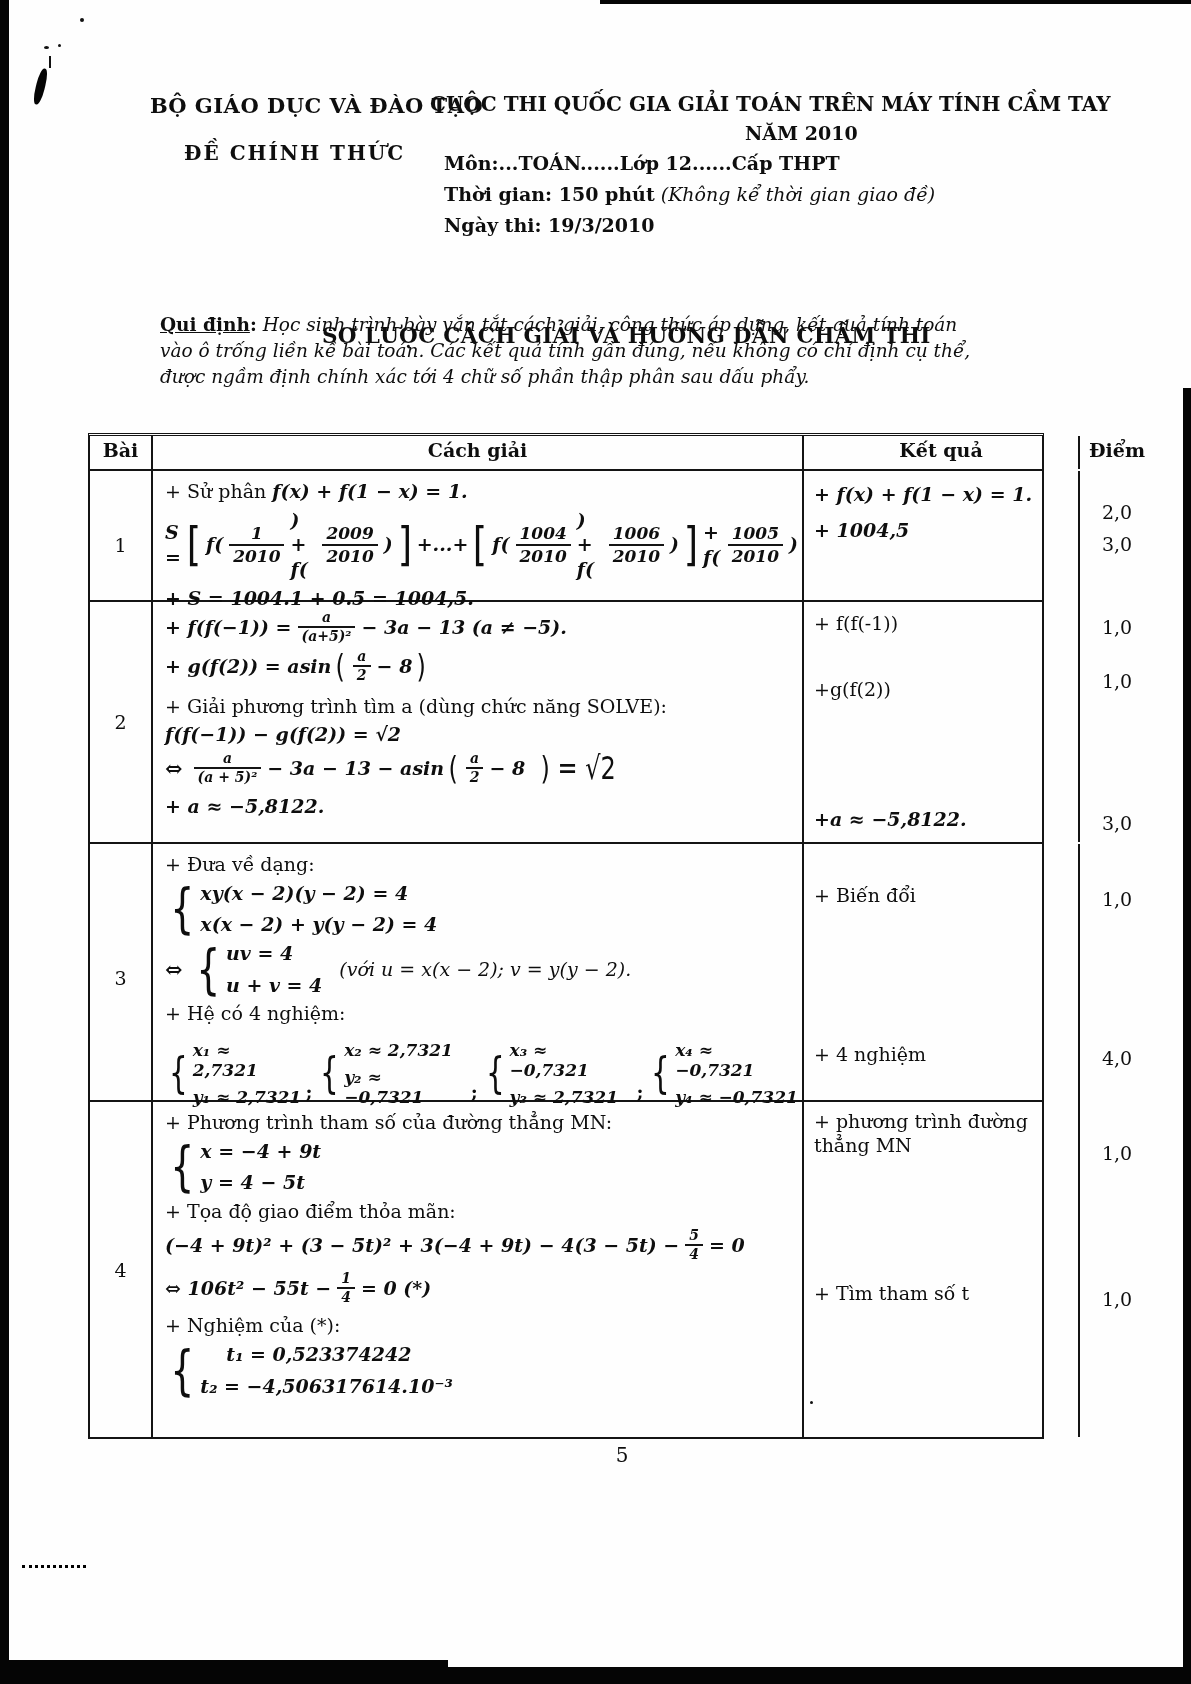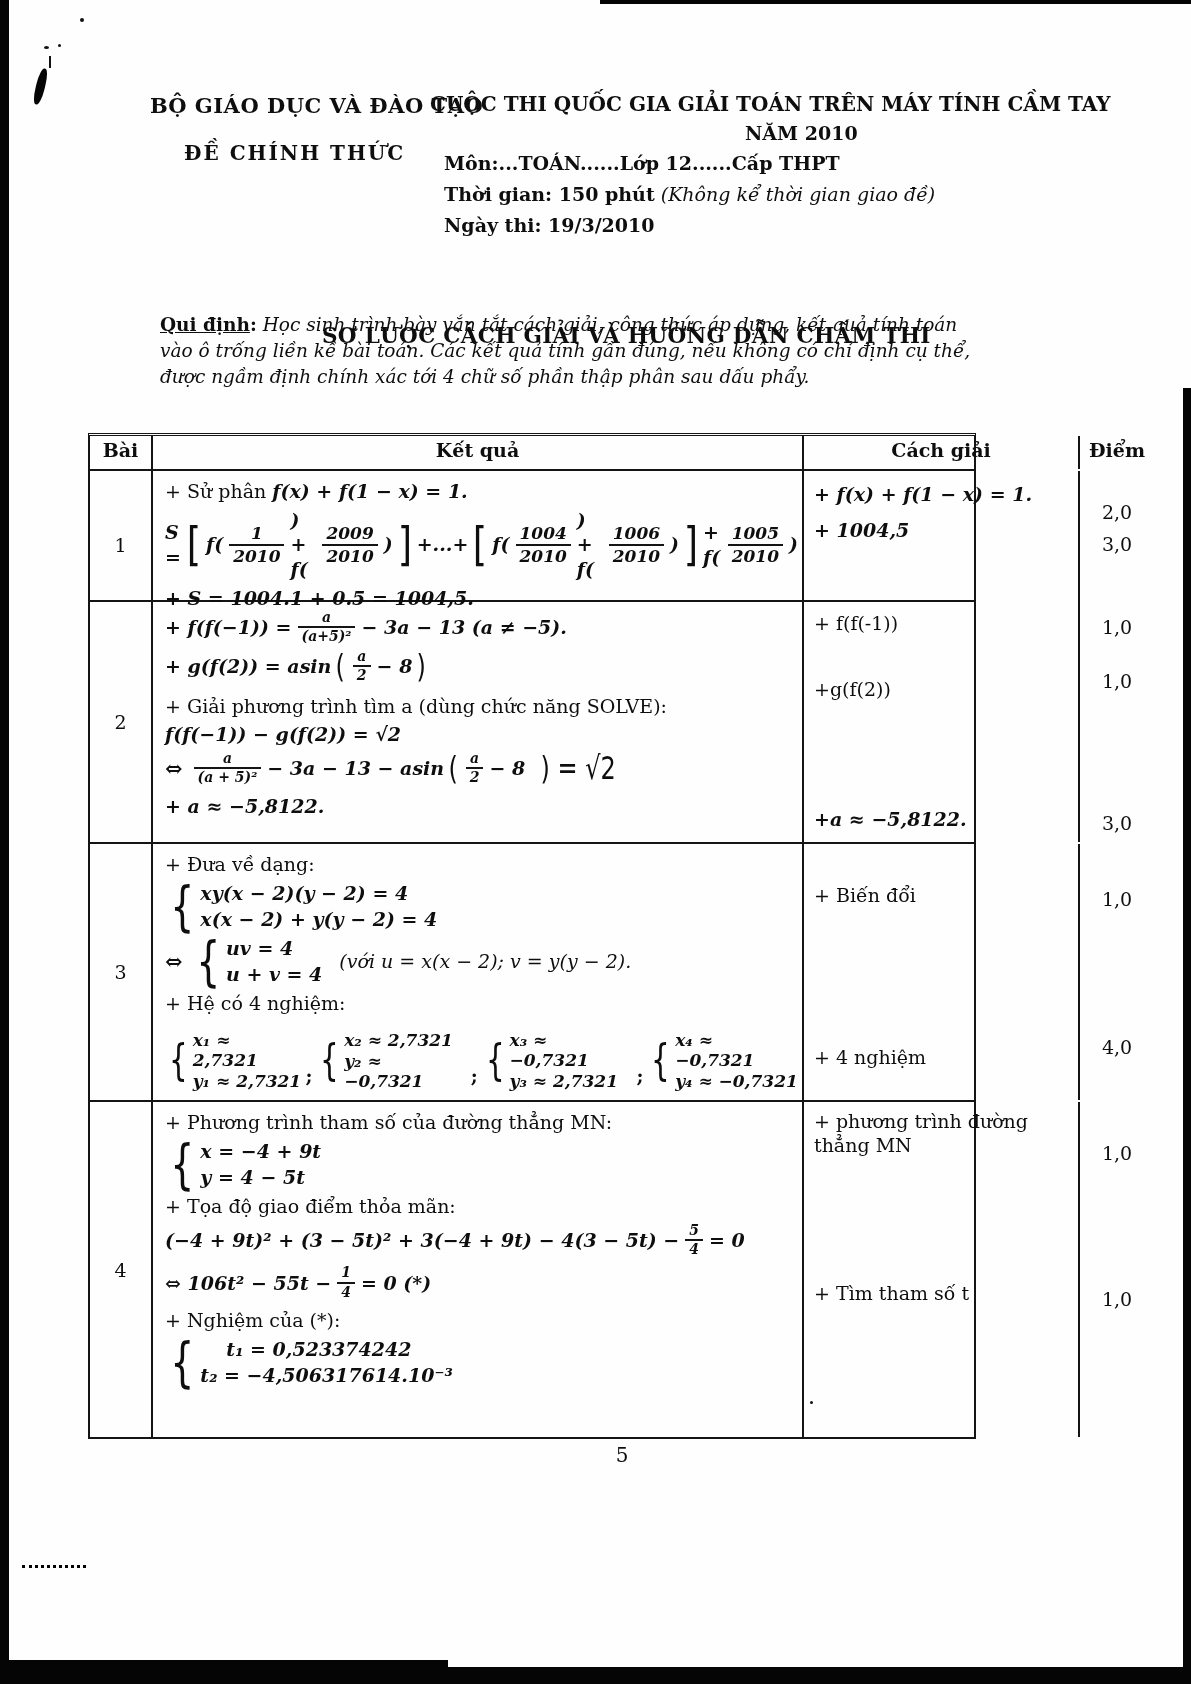--- a/index.html
+++ b/index.html
@@ -36,21 +36,21 @@
   .it { font-style:italic; }
 
   .doc-title { position:absolute; left:322px; top:287px; font-size:21.5px; font-weight:bold; letter-spacing:.3px;margin-top:36px; }
 
   .reg { position:absolute; left:160px; top:312px; width:832px; font-size:18.5px; line-height:26px; }
   .reg-label { font-weight:bold; text-decoration:underline; }
   .reg-colon { font-weight:bold; }
 
   
   .tbl {
-    position:absolute; left:88px; top:433px; width:888px;
+    position:absolute; left:88px; top:433px; width:956px;
     border:2px solid #141414; border-top:3px double #141414;
     font-size:19px;
   }
   .tr { display:grid; grid-template-columns:61px 651px 276px 76px; border-top:2px solid #141414; }
   .tr:first-child { border-top:none; }
   .c { border-left:2px solid #141414; position:relative; padding:2px 8px; }
   .c:first-child { border-left:none; }
   .thead .c { text-align:center; font-weight:bold; padding:3px 0 4px; }
   .thead { height:33px; }
   .r1 { height:131px; } .r2 { height:242px; } .r3 { height:258px; } .r4 { height:337px; }
@@ -68,21 +68,21 @@
   .frac.fmed .n,.frac.fmed .d { font-size:17px; }
 
   .bk { font-size:46px; font-weight:normal; font-style:normal; line-height:.9;
         font-family:"DejaVu Sans",sans-serif; transform:scaleX(.8); }
   .pr { font-size:32px; font-weight:normal; line-height:1; font-family:"DejaVu Sans",sans-serif; transform:scaleX(.75); }
   .iff { font-size:21px; font-weight:bold; font-style:normal; margin-right:5px; }
 
   .sys { display:inline-flex; align-items:center; vertical-align:middle; }
   .sys .brace { font-size:54px; line-height:.95; font-weight:normal; font-style:normal;
                 font-family:"DejaVu Sans",sans-serif; transform:scaleX(.7); margin-right:1px; }
-  .sys .eqs { display:flex; flex-direction:column; gap:1px; }
+  .sys .eqs { display:flex; flex-direction:column; gap:7px; }
   .sys.ssm { font-size:17px; }
   .sys.ssm .brace { font-size:42px; }
   .sols { display:flex; align-items:center; gap:4px; margin-top:14px; }
   .sep { font-weight:bold; align-self:flex-end; padding-bottom:4px; }
 
   .kq { padding:4px 4px 4px 10px; }
   .kqe { position:absolute; left:10px; right:4px; line-height:1.25; }
   .pte { position:absolute; left:0; right:0; text-align:center; }
 
   .pageno { position:absolute; left:88px; top:1443px; width:1068px; text-align:center; font-size:20px; }
@@ -120,22 +120,22 @@
 
   <div class="reg">
     <span class="reg-label">Qui định</span><span class="reg-colon">:</span>
     <span class="it">Học sinh trình bày vắn tắt cách giải, công thức áp dụng, kết quả tính toán vào ô trống liền kề bài toán. Các kết quả tính gần đúng, nếu không có chỉ định cụ thể, được ngầm định chính xác tới 4 chữ số phần thập phân sau dấu phẩy.</span>
   </div>
 
   <div class="tbl">
 
     <div class="tr thead">
       <div class="c">Bài</div>
+      <div class="c">Cách giải</div>
       <div class="c">Kết quả</div>
-      <div class="c">Cách giải</div>
       <div class="c">Điểm</div>
     </div>
 
     <div class="tr r1">
       <div class="c bai">1</div>
       <div class="c giai">
         <div class="ln">
           <span>+ Sử phân</span>
           <span class="eq">f(x) + f(1 − x) = 1.</span>
         </div>
@@ -293,21 +293,21 @@
             <span class="brace">{</span>
             <span class="eqs">
               <span class="eq">x₄ ≈ −0,7321</span>
               <span class="eq">y₄ ≈ −0,7321</span>
             </span>
           </span>
         </div>
       </div>
       <div class="c kq">
         <div class="kqe" style="top:40px;">+ Biến đổi</div>
-        <div class="kqe" style="bottom:30px;margin-top:22px;">+ 4 nghiệm</div>
+        <div class="kqe" style="bottom:44px;margin-top:22px;">+ 4 nghiệm</div>
       </div>
       <div class="c">
         <div class="pte" style="top:44px;">1,0</div>
         <div class="pte" style="bottom:42px;">4,0</div>
       </div>
     </div>
 
     <div class="tr r4">
       <div class="c bai">4</div>
       <div class="c giai">

